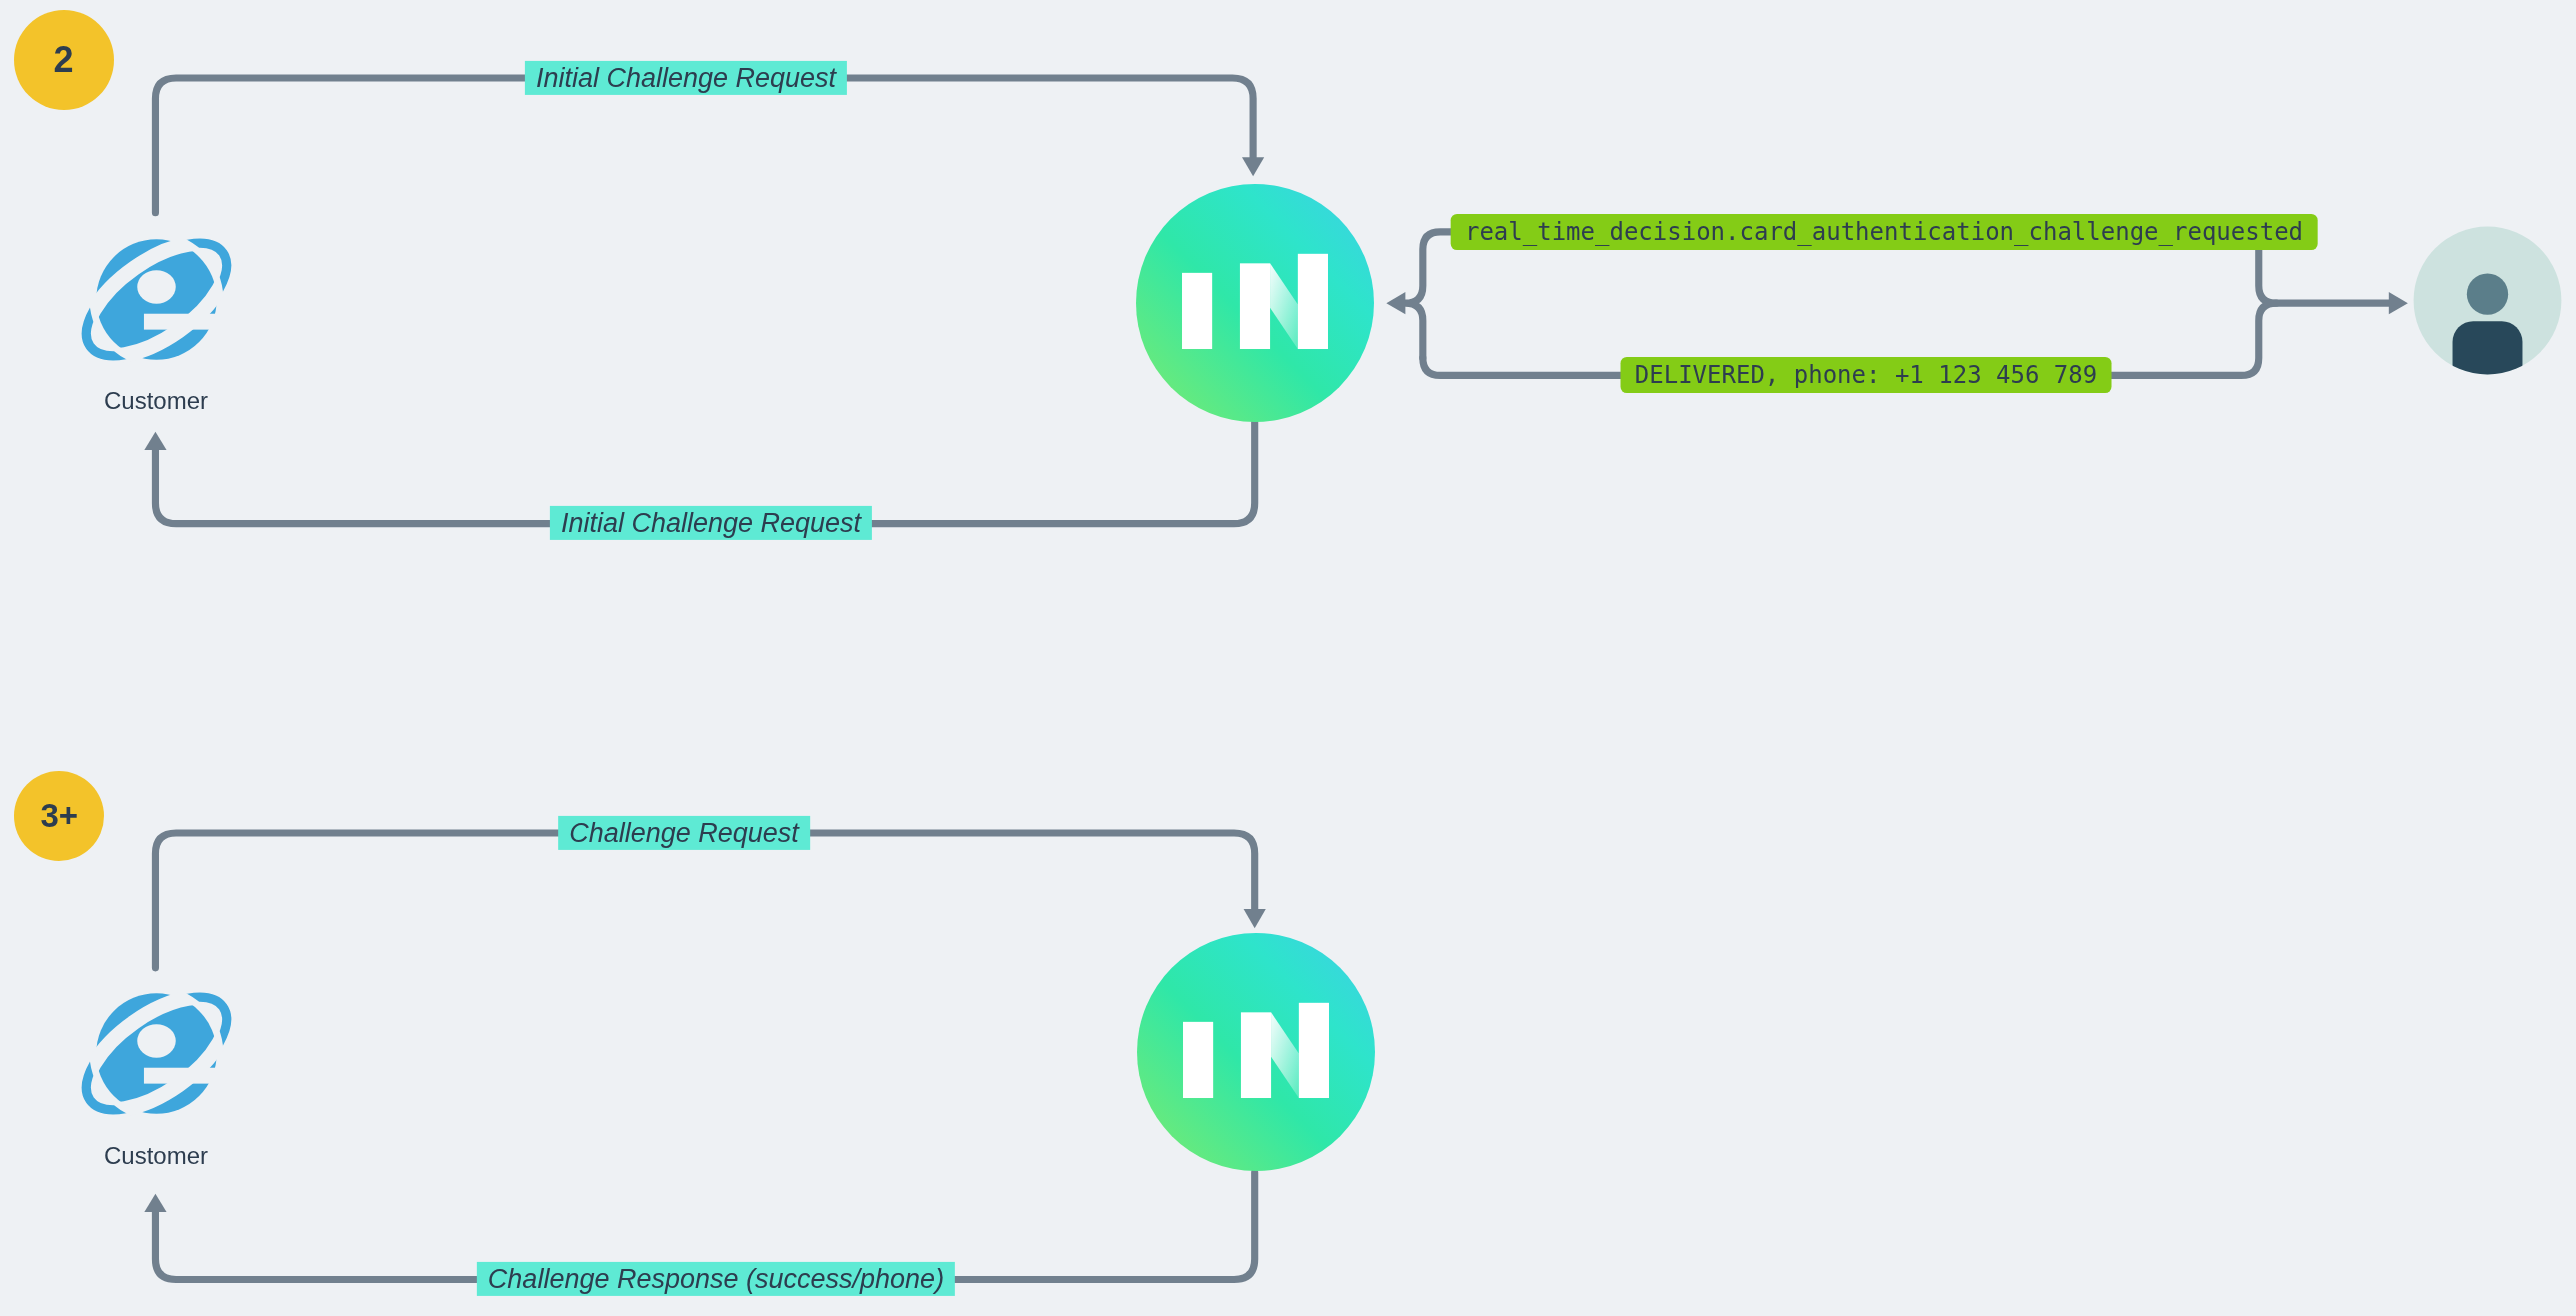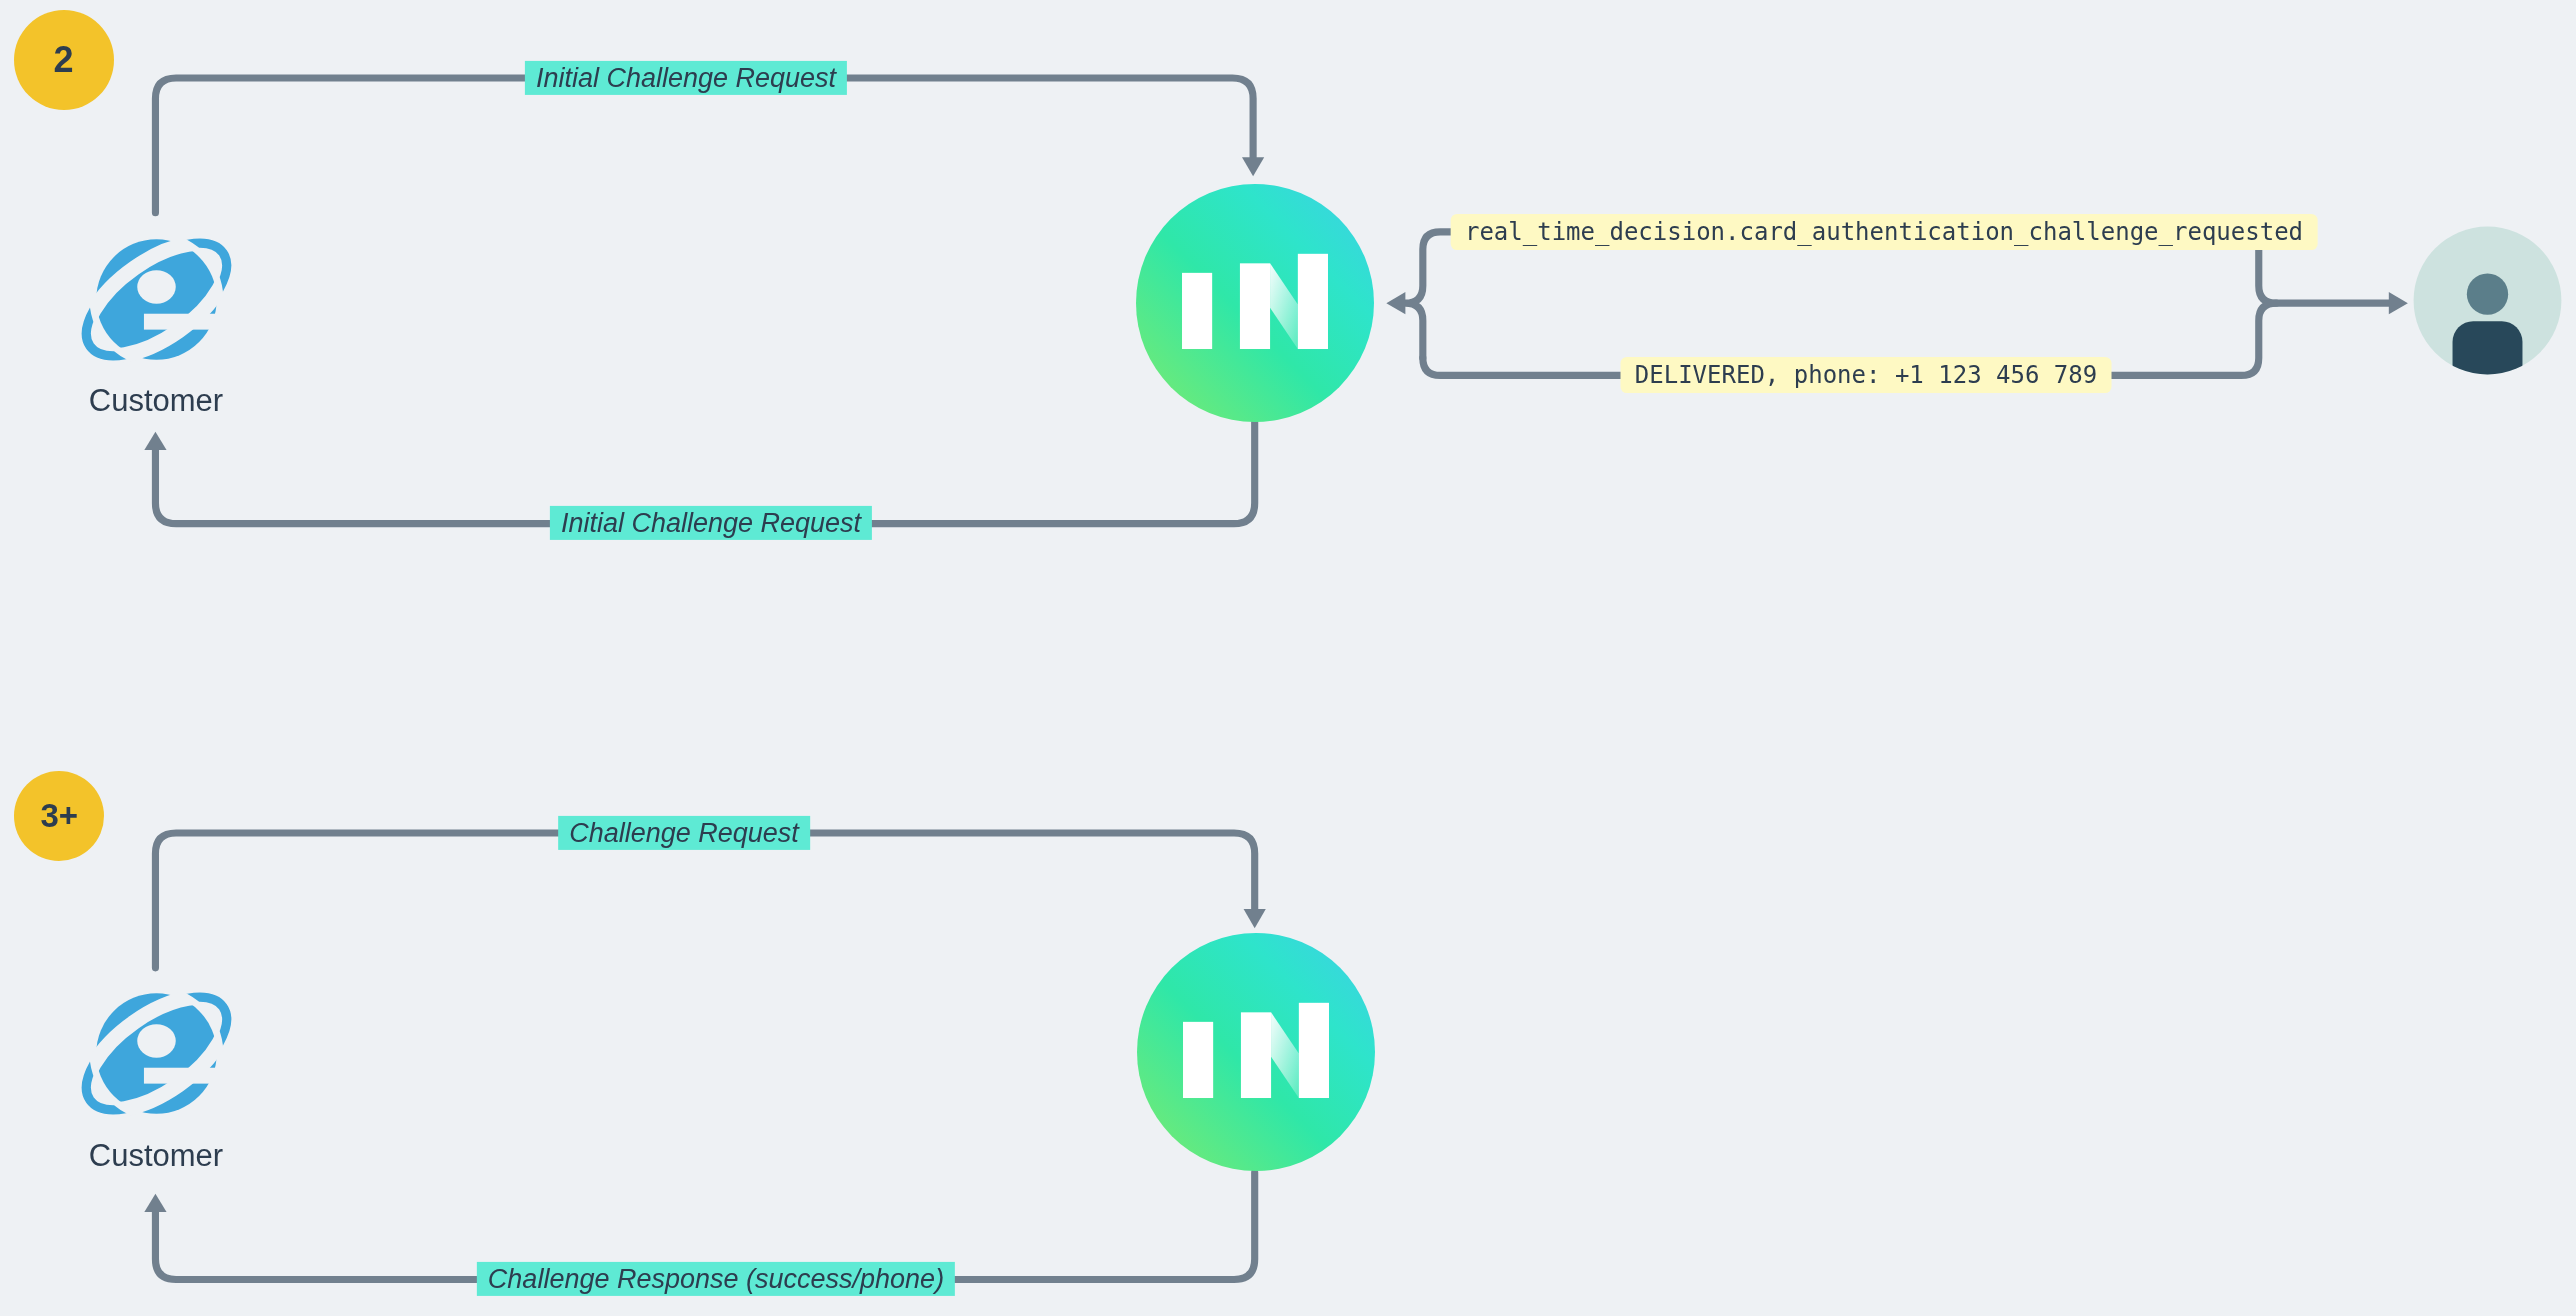--- a/index.html
+++ b/index.html
@@ -31,28 +31,28 @@
     background: #5eead4;
     padding: 1.6px 11px;
     font-size: 27px;
     font-weight: 500;
     white-space: nowrap;
     font-style: italic;
   }
   .node-label {
     position: absolute;
     transform: translate(-50%, -50%);
-    font-size: 31px;
+    font-size: 24px;
     font-weight: 500;
     white-space: nowrap;
   }
   .chip {
     position: absolute;
     transform: translate(-50%, -50%);
-    background: #fef9c3;
+    background: #84cc16;
     border-radius: 6.3px;
     padding: 4px 14.3px;
     font-family: "DejaVu Sans Mono", "Liberation Mono", monospace;
     font-size: 24px;
     font-weight: 500;
     white-space: nowrap;
     color: #2d3d4f;
   }
   .icon { position: absolute; }
 </style>

